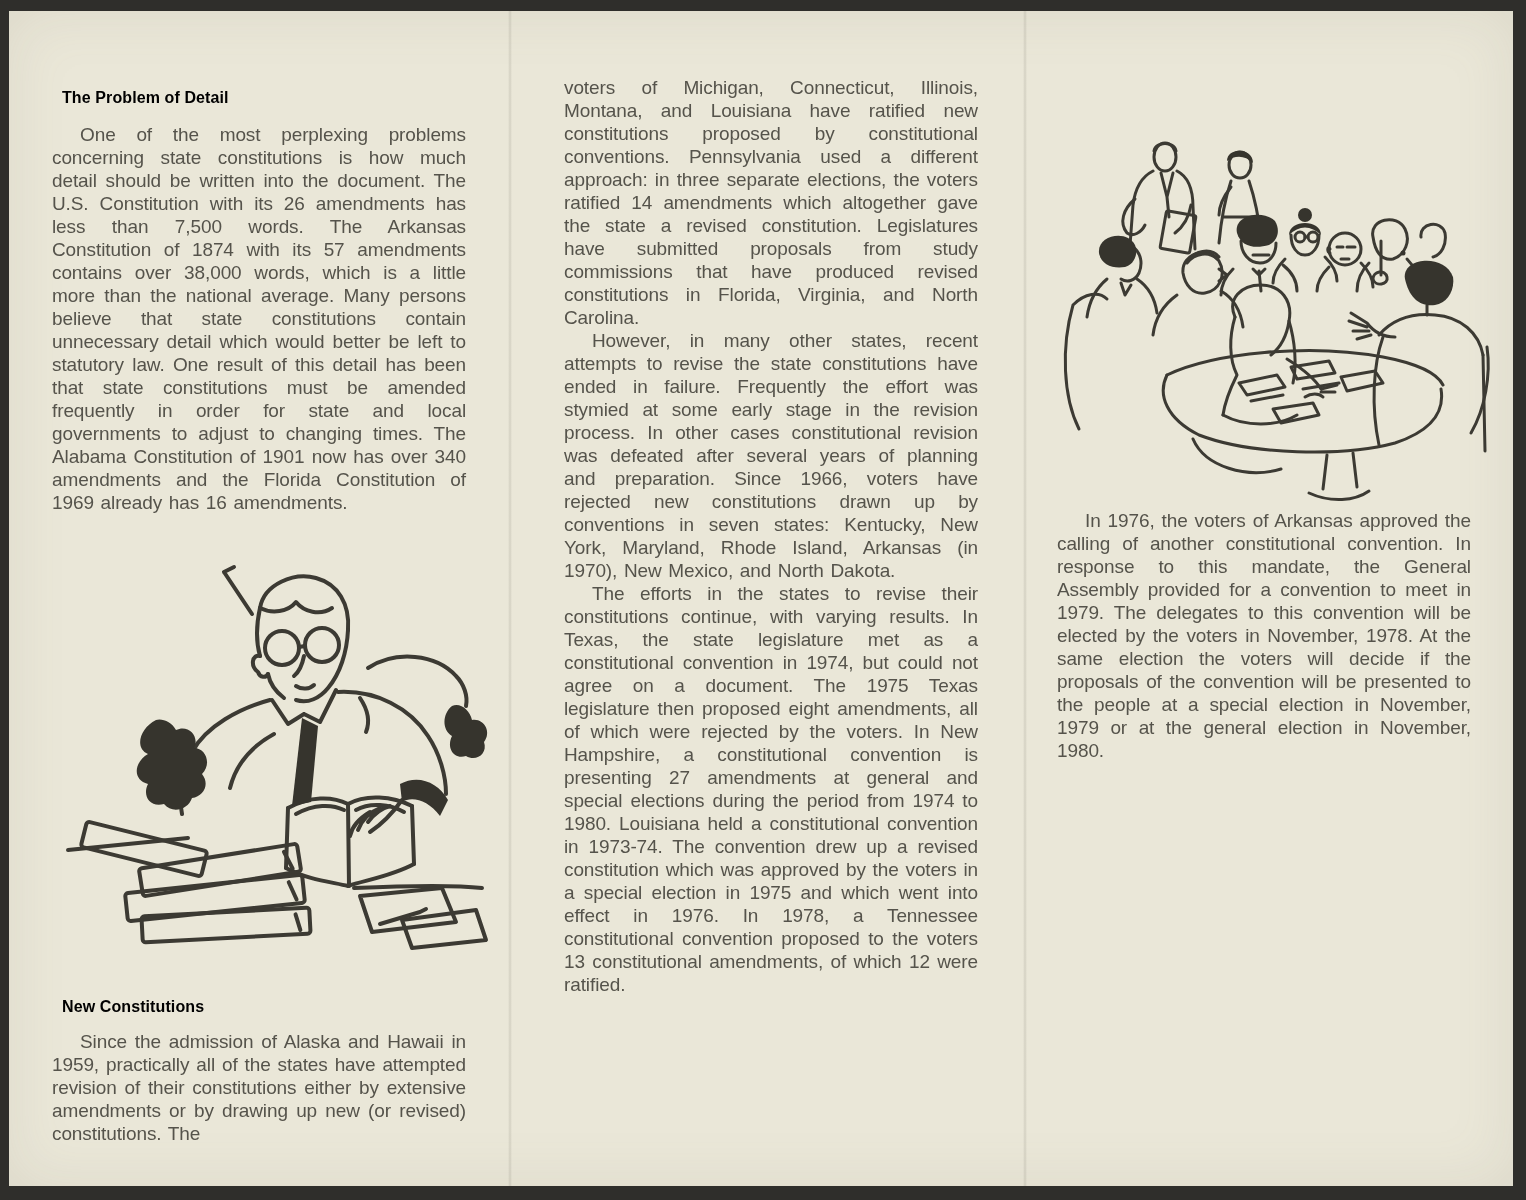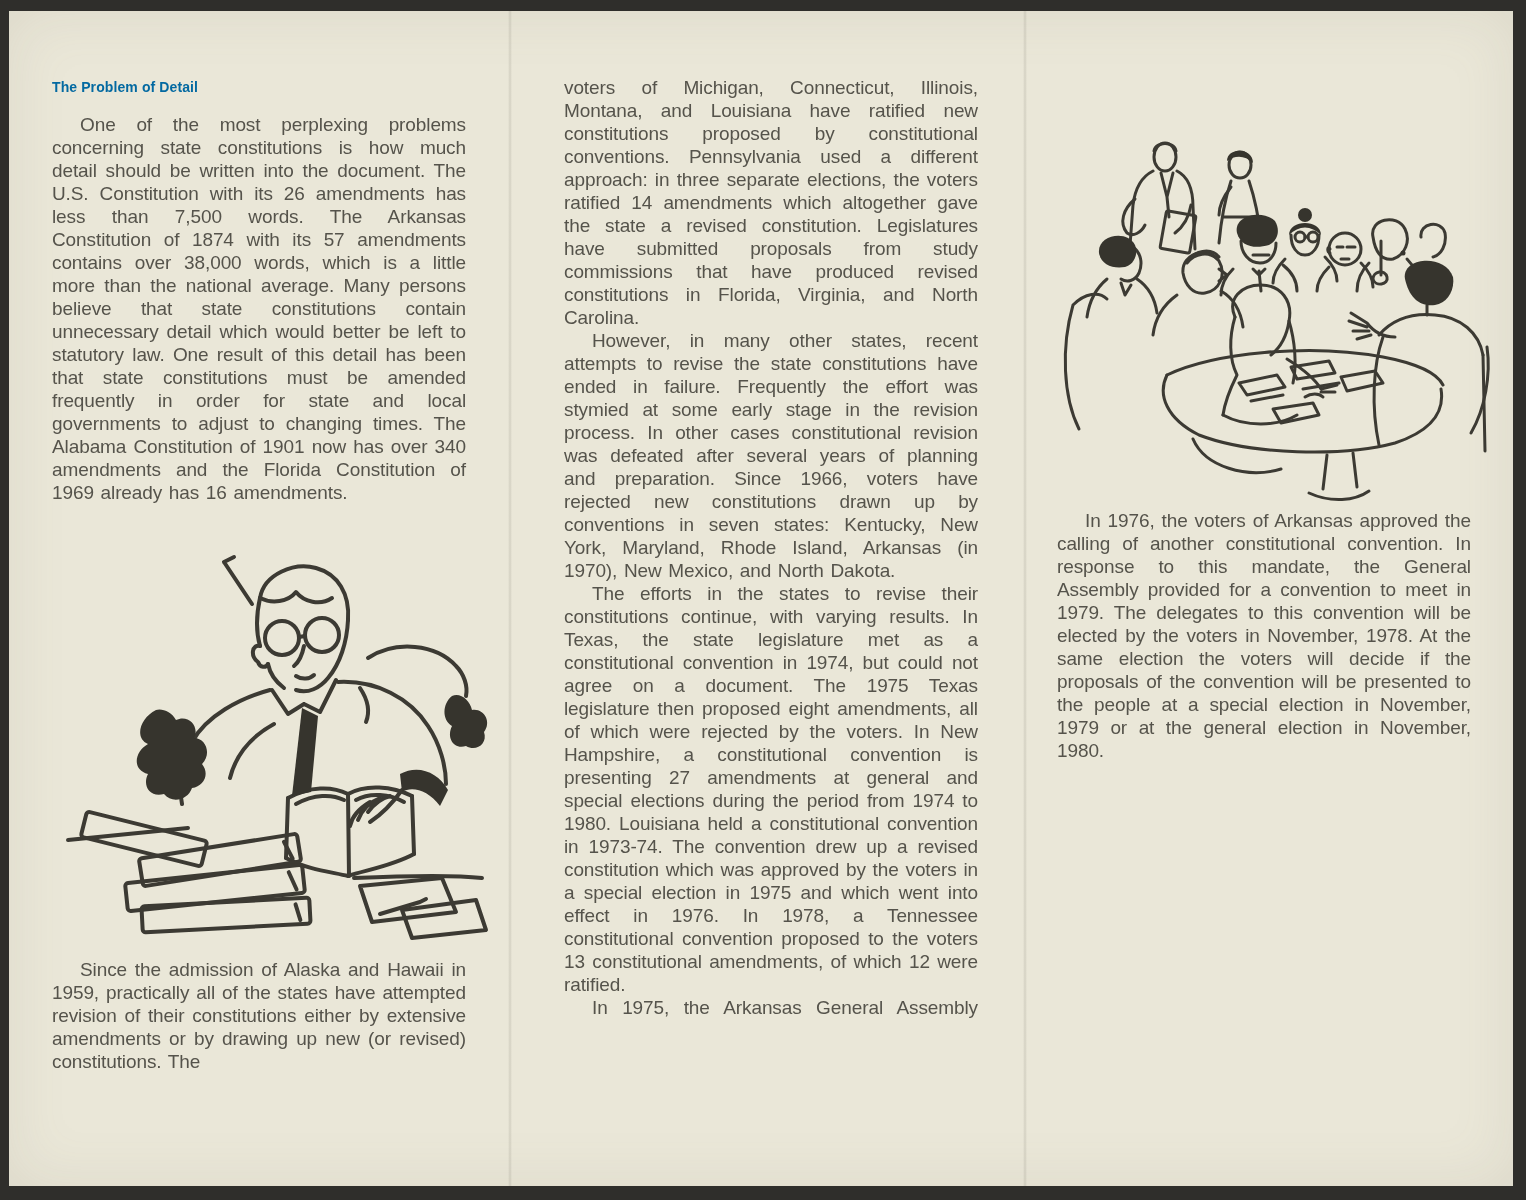--- a/index.html
+++ b/index.html
@@ -15,22 +15,22 @@
   }
   .crease{
     position:absolute;top:0;bottom:0;width:4px;
     background:linear-gradient(to right,rgba(95,92,80,0),rgba(95,92,80,0.16),rgba(95,92,80,0));
   }
   .col{position:absolute;width:414px;}
   .col-1{left:43px;top:64px;}
   .col-2{left:555px;top:65px;}
   .col-3{left:1048px;top:65px;}
   h2{
-    font-size:14px;line-height:25px;font-weight:bold;color:#0369a1;
-    margin:0;letter-spacing:0.1px;
+    font-size:16px;line-height:25px;font-weight:bold;color:#000000;
+    margin:10px;letter-spacing:0.1px;
   }
   p{
     font-size:19px;line-height:23px;color:#55534b;margin:0;
     text-align:justify;letter-spacing:-0.1px;word-spacing:1.5px;
   }
   .ind{text-indent:28px;}
   .force-just{text-align-last:justify;}
   .c1-h1{margin-bottom:13px;}
   .c1-svg{display:block;margin:36px 0 0 -4px;}
   .c1-h2{margin-top:26px;margin-bottom:11px;}
@@ -115,28 +115,28 @@
 
         <path d="M254,168 L270,176 L263,252 L244,256 Z"></path>
 
         <path d="M352,234 C370,224 390,232 400,250 L392,266 C380,250 364,246 354,252 Z"></path>
 
         <path d="M108,170 C92,178 86,198 100,204 C86,212 84,230 100,234 C94,246 102,258 116,254 C124,264 140,260 144,248 C156,246 162,234 154,224 C164,214 158,198 146,198 C152,186 140,174 128,180 C124,172 114,168 108,170 Z"></path>
         <path d="M404,156 C394,164 394,180 404,186 C398,198 406,210 418,206 C428,212 440,204 436,192 C444,182 436,168 424,170 C422,160 412,152 404,156 Z"></path>
       </g>
     </svg>
 
+    <h2 class="c1-h2">New Constitutions</h2>
     <p class="ind">Since the admission of Alaska and Hawaii in 1959, practically all of the states have attempted revision of their constitutions either by extensive amendments or by drawing up new (or revised) constitutions. The</p>
   </div>
 
   <div class="col col-2">
     <p>voters of Michigan, Connecticut, Illinois, Montana, and Louisiana have ratified new constitutions proposed by constitutional conventions. Pennsylvania used a different approach: in three separate elections, the voters ratified 14 amendments which altogether gave the state a revised constitution. Legislatures have submitted proposals from study commissions that have produced revised constitutions in Florida, Virginia, and North Carolina.</p>
     <p class="ind">However, in many other states, recent attempts to revise the state constitutions have ended in failure. Frequently the effort was stymied at some early stage in the revision process. In other cases constitutional revision was defeated after several years of planning and preparation. Since 1966, voters have rejected new constitutions drawn up by conventions in seven states: Kentucky, New York, Maryland, Rhode Island, Arkansas (in 1970), New Mexico, and North Dakota.</p>
     <p class="ind">The efforts in the states to revise their constitutions continue, with varying results. In Texas, the state legislature met as a constitutional convention in 1974, but could not agree on a document. The 1975 Texas legislature then proposed eight amendments, all of which were rejected by the voters. In New Hampshire, a constitutional convention is presenting 27 amendments at general and special elections during the period from 1974 to 1980. Louisiana held a constitutional convention in 1973-74. The convention drew up a revised constitution which was approved by the voters in a special election in 1975 and which went into effect in 1976. In 1978, a Tennessee constitutional convention proposed to the voters 13 constitutional amendments, of which 12 were ratified.</p>
-    <p class="ind force-just">In 1975, the Arkansas General Assembly</p>
   </div>
 
   <div class="col col-3">
 
     <svg class="c3-svg" width="446" height="388" viewBox="0 0 446 388">
       <g class="stroke" stroke-width="3">
 
         <ellipse cx="122" cy="36" rx="11" ry="14"></ellipse>
         <path d="M111,30 C113,20 131,20 133,30"></path>
         <path d="M110,50 C98,56 92,68 90,84 L86,138 M134,50 C146,56 150,70 150,86 L152,128"></path>

